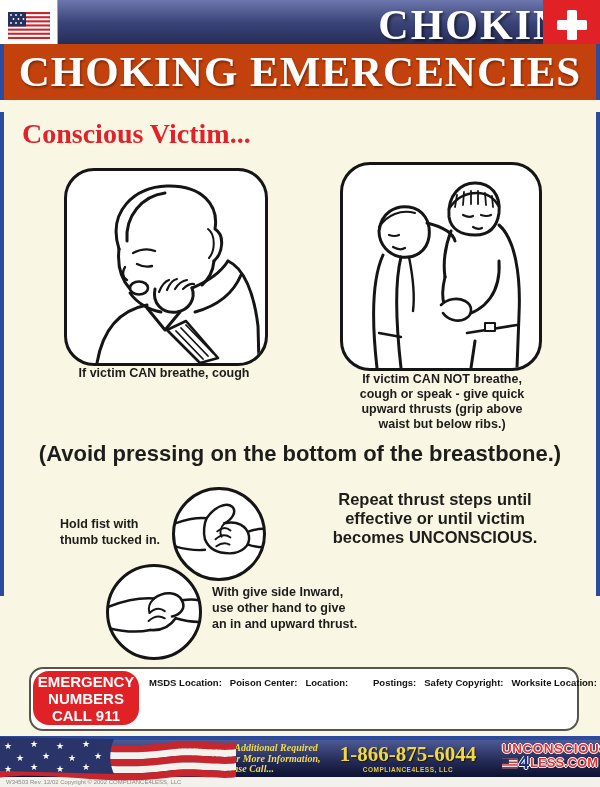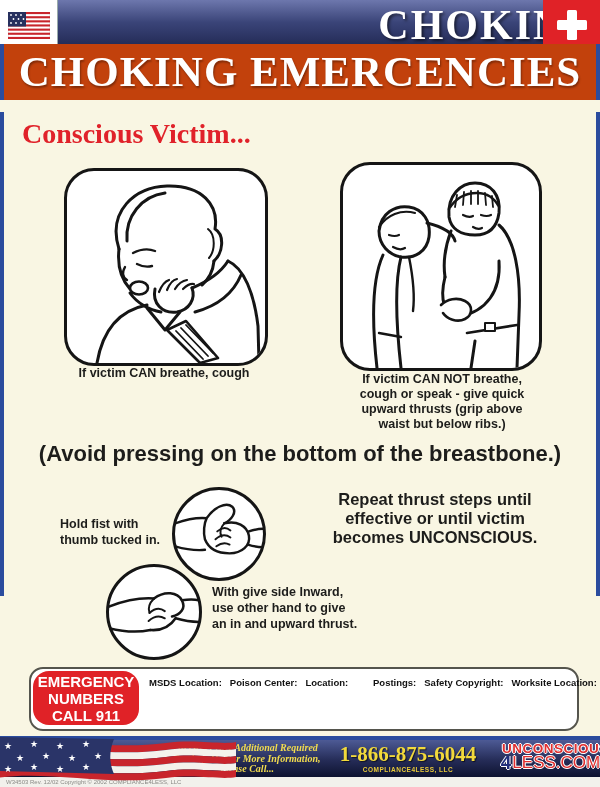--- a/index.html
+++ b/index.html
@@ -57,21 +57,21 @@
        font-size:10px;line-height:10.5px;color:#F2DC4E;}
   .phoneblk{position:absolute;left:328px;top:3px;width:160px;text-align:center;}
   .phone{font-family:"Liberation Serif",serif;font-weight:bold;font-size:21px;line-height:22px;
        color:#F2D93B;text-shadow:1px 1px 1px rgba(0,0,0,.6);}
   .company{font-weight:bold;font-size:6.5px;letter-spacing:.5px;color:#E8C93A;margin-top:1px;}
   .logo{position:absolute;left:502px;top:2px;width:96px;text-align:center;line-height:14px;}
   .logo-top{font-weight:900;font-size:13.5px;letter-spacing:.5px;color:#E03030;
        text-shadow:-1px 0 #fff,1px 0 #fff,0 -1px #fff,0 1px #fff;}
   .logo-bot{display:flex;align-items:center;justify-content:center;gap:1px;line-height:14px;}
   .logo-num{font-weight:900;font-size:19px;color:#22307c;text-shadow:-1px 0 #fff,1px 0 #fff,0 1px #fff;}
-  .logo-rest{font-weight:400;font-size:17px;color:#E03030;
+  .logo-rest{font-weight:700;font-size:13px;color:#E03030;
        text-shadow:-1px 0 #fff,1px 0 #fff,0 -1px #fff,0 1px #fff;text-align:center;}
   .strip{position:absolute;left:0;top:777px;width:600px;height:10px;background:#f2f1ec;}
   .fineprint{position:absolute;left:6px;top:779px;font-size:6px;line-height:7px;color:#8a8a86;white-space:nowrap;}
   .wavyflag{position:absolute;left:-4px;top:737px;width:240px;height:48px;}
 </style>
 </head>
 <body>
 
 <div class="poster">
 

